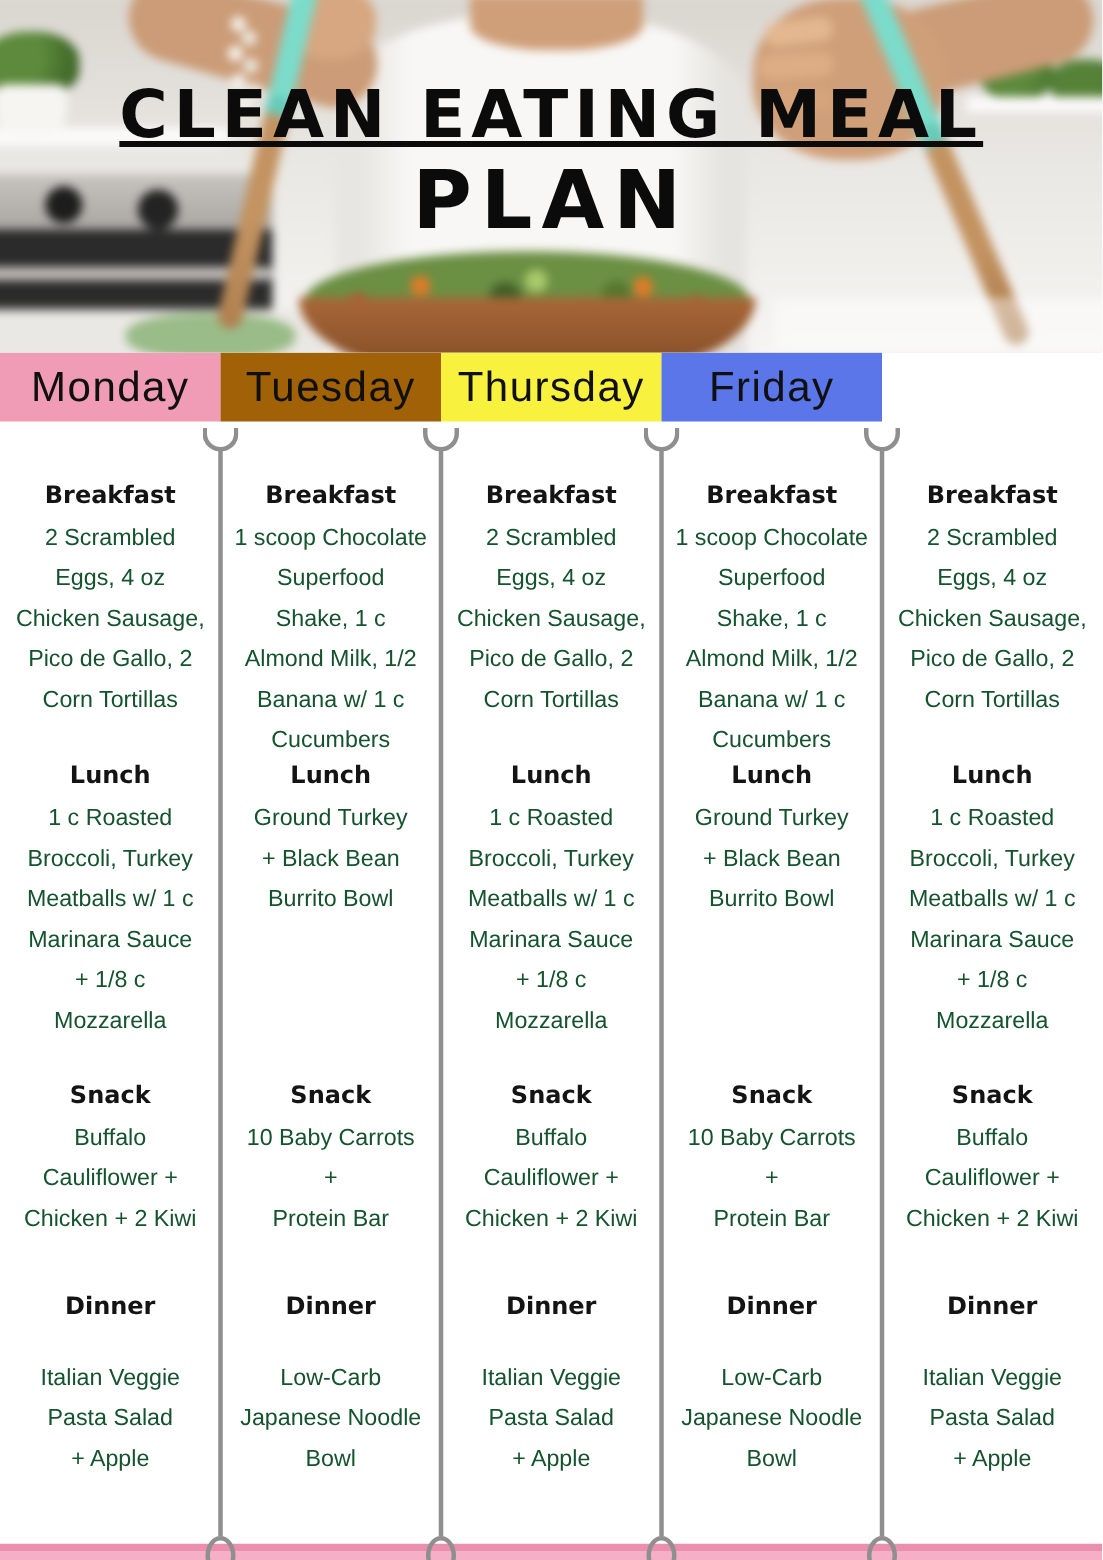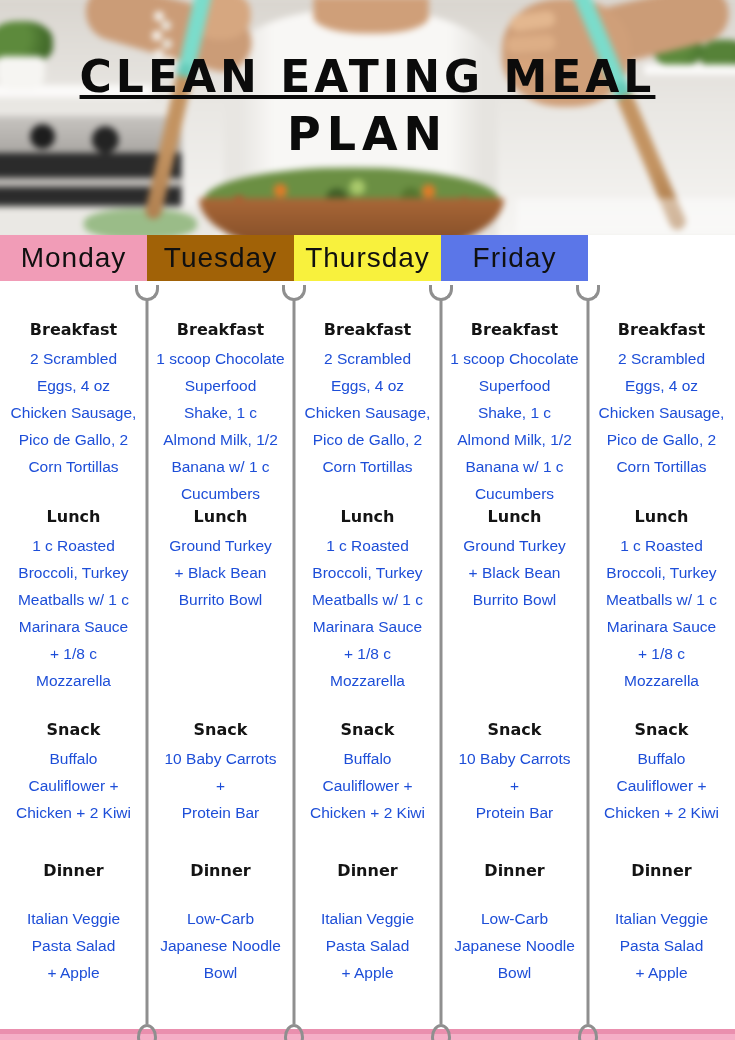--- a/index.html
+++ b/index.html
@@ -53,36 +53,36 @@
       radial-gradient(circle at 88% 55%, #c9342a 0 6px, transparent 7px),
       radial-gradient(circle at 45% 48%, #3f5e27 0 10px, transparent 11px),
       radial-gradient(circle at 70% 45%, #55762f 0 9px, transparent 10px),
       #6b8f43; }
   .bowl { left:204px; top:196px; width:296px; height:52px; background:linear-gradient(180deg,#a96737,#7e4a26); border-radius:0 0 150px 150px / 0 0 70px 70px; }
   .wm-strip { left:512px; top:196px; width:224px; height:34px; background:rgba(255,255,255,.45); }
 
   .title { position:absolute; left:0; top:48px; width:735px; text-align:center; color:#0b0b0b;
     font-family:"DejaVu Sans", sans-serif; font-weight:bold; z-index:3; }
   .title .t1 { display:block; font-size:44px; letter-spacing:4px; line-height:58px;text-decoration:underline; }
-  .title .t2 { display:block; font-size:46px; letter-spacing:6px; line-height:56px; }
+  .title .t2 { display:block; font-size:54px; letter-spacing:6px; line-height:56px; }
   .watermark { position:absolute; right:40px; top:200px; z-index:3; font-size:20px; color:#15803d; letter-spacing:1px;
     text-shadow:0 0 6px rgba(255,255,255,.9);margin-top:38px; }
 
   
   .day-bar { display:flex; width:735px; height:50px; }
   .day-cell { width:147px; height:46px; display:flex; align-items:center; justify-content:center; }
   .day-cell span { font-size:28px; color:#101010; letter-spacing:1px; }
 
   
   .plan-body { position:relative; width:735px; height:744px; background:#ffffff; }
   .columns { display:flex; height:100%; }
   .column { width:147px; text-align:center; }
   .meal-section { padding-left:3px; padding-right:3px; }
   .meal-label { font-family:"DejaVu Sans", sans-serif; font-weight:bold; font-size:16px; color:#141414; line-height:20px; }
-  .meal-text { font-size:15.5px; line-height:27px; color:#1d4ed8; white-space:pre-line; margin-top:5px; }
+  .meal-text { font-size:15.5px; line-height:27px; color:#14532d; white-space:pre-line; margin-top:5px; }
   .sec-breakfast { height:214px; padding-top:35px; }
   .sec-lunch     { height:211px; padding-top:8px; }
   .sec-snack     { height:139px; padding-top:10px; }
   .sec-dinner    { height:180px; padding-top:12px; }
   .sec-dinner .meal-text { margin-top:24px; }
 
   .divider { position:absolute; top:0; width:0; height:100%; z-index:2; }
   .divider .hook { position:absolute; top:0; left:0; transform:translateX(-50%); width:24px; height:16px;
     border:3px solid #8f8f8f; border-top:none; border-radius:0 0 12px 12px; }
   .divider .line { position:absolute; top:14px; left:0; transform:translateX(-50%); width:3px; height:725px; background:#8f8f8f; }

